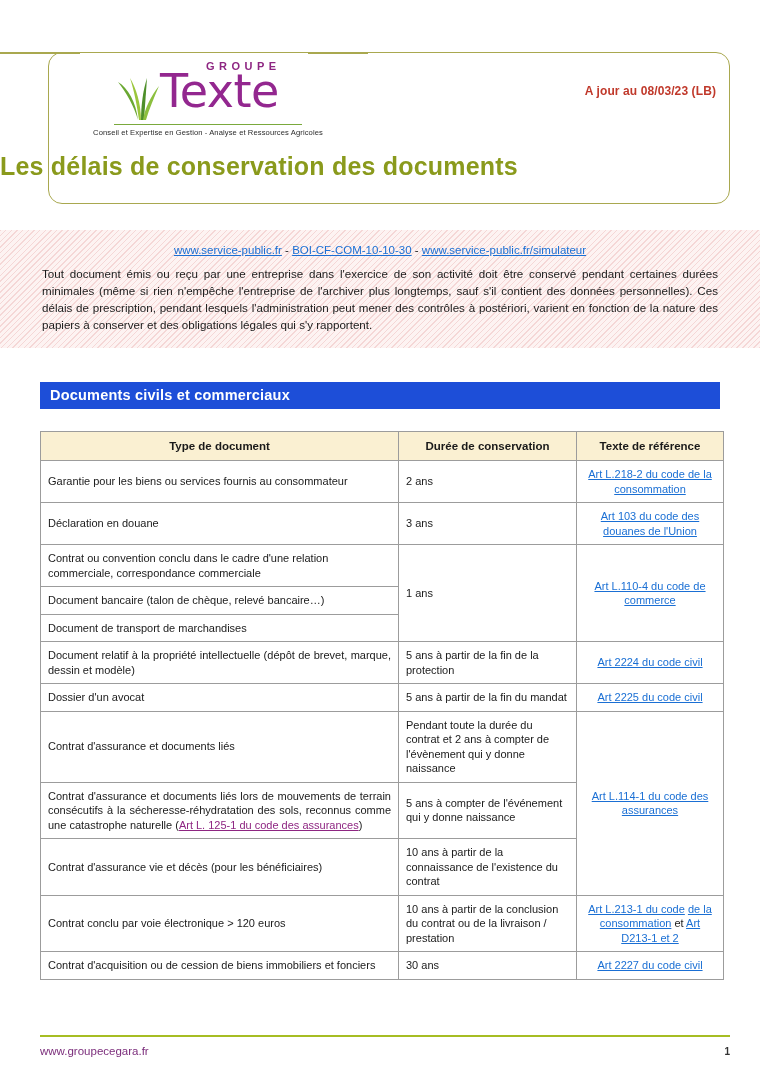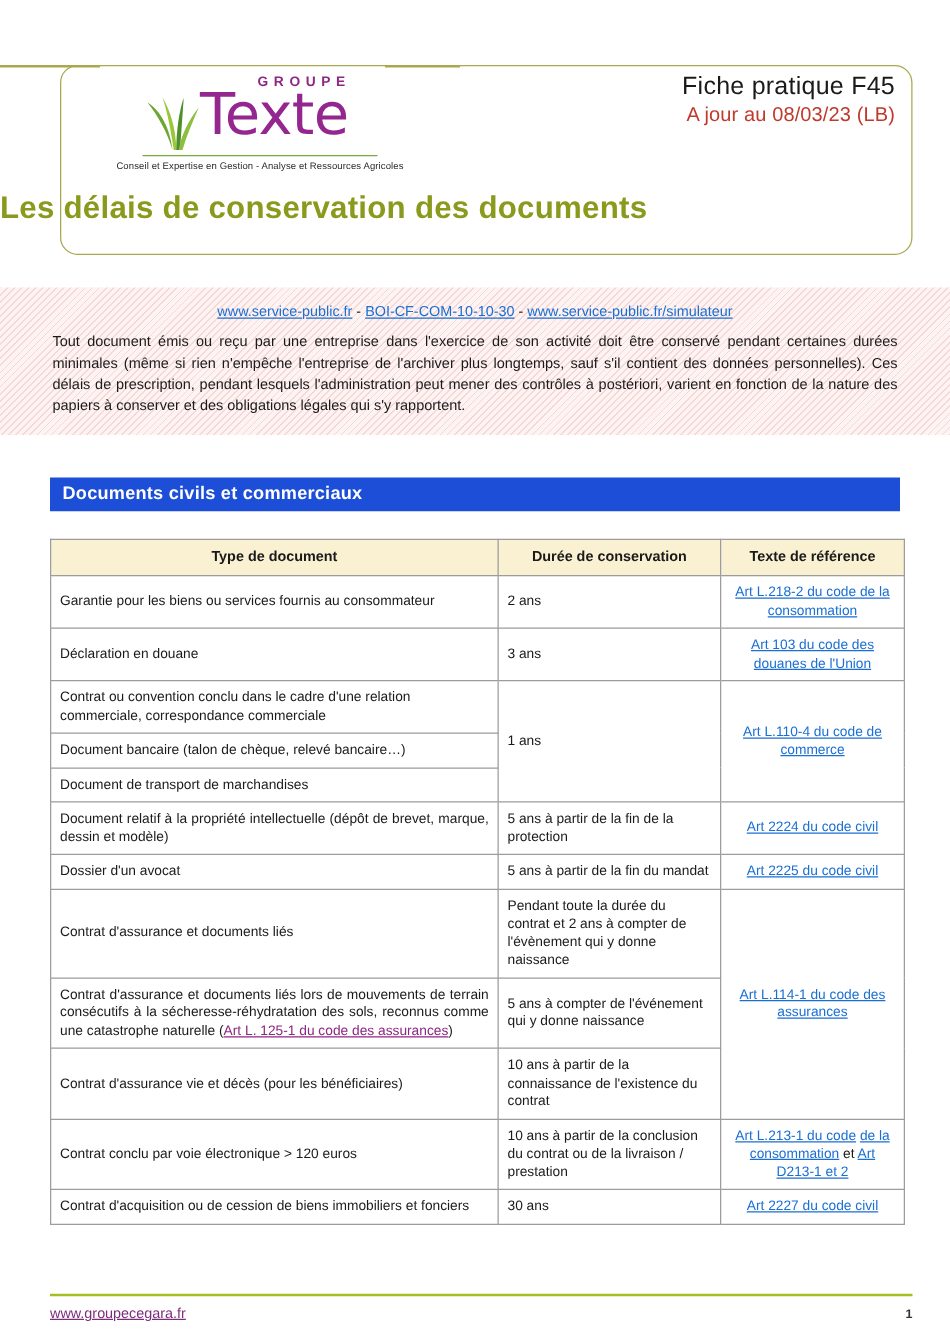--- a/index.html
+++ b/index.html
@@ -113,23 +113,23 @@
     top: 58px;
     font-size: 20px;
     color: #1a1a1a;
     font-family: "Liberation Sans", sans-serif;
     letter-spacing: 0.2px;
   }
   #fiche-date {
     position: absolute;
     right: 44px;
     top: 84px;
-    font-size: 16px;
+    font-size: 12px;
     color: #c0392b;
-    font-weight: normal;
+    font-weight: bold;
     letter-spacing: 0.1px;
   }
   #doc-title {
     position: absolute;
     left: 0;
     right: 0;
     top: 152px;
     text-align: left;
     font-size: 25px;
     font-weight: bold;
@@ -249,21 +249,20 @@
     margin-bottom: 8px;
   }
   #footer-row {
     display: flex;
     justify-content: space-between;
     align-items: baseline;
   }
   #footer-site {
     font-size: 11.5px;
     color: #7b2d7b;
-    text-decoration: underline;
   }
   #footer-page {
     font-size: 10px;
     color: #333333;
     font-weight: bold;
   }
 </style>
 </head>
 <body>
 
@@ -282,21 +281,20 @@
       <path d="M27 50 C25 36 22 20 18 8 C24 18 29 33 29 50 Z" fill="#9bc63b"></path>
       <path d="M29 50 C29 36 31 20 35 8 C34 22 33 36 32 50 Z" fill="#4e8f2a"></path>
       <path d="M31 50 C33 38 39 26 47 16 C42 28 37 39 34 50 Z" fill="#8cbf3f"></path>
     </svg>
 
     <div id="logo-cegara">Texte</div>
     <div id="logo-rule"></div>
     <div id="logo-tag">Conseil et Expertise en Gestion - Analyse et Ressources Agricoles</div>
   </div>
 
-  <div id="fiche-title">Fiche pratique F45</div>
   <div id="fiche-date">A jour au 08/03/23 (LB)</div>
   <div id="doc-title">Les délais de conservation des documents</div>
 </div>
 
 <div id="intro-band">
   <div id="intro-links">
     <span class="lnk">www.service-public.fr</span><span class="sep"> - </span><span class="lnk">BOI-CF-COM-10-10-30</span><span class="sep"> - </span><span class="lnk">www.service-public.fr/simulateur</span>
   </div>
   <div id="intro-text">Tout document émis ou reçu par une entreprise dans l'exercice de son activité doit être conservé pendant certaines durées minimales (même si rien n'empêche l'entreprise de l'archiver plus longtemps, sauf s'il contient des données personnelles). Ces délais de prescription, pendant lesquels l'administration peut mener des contrôles à postériori, varient en fonction de la nature des papiers à conserver et des obligations légales qui s'y rapportent.</div>
 </div>

